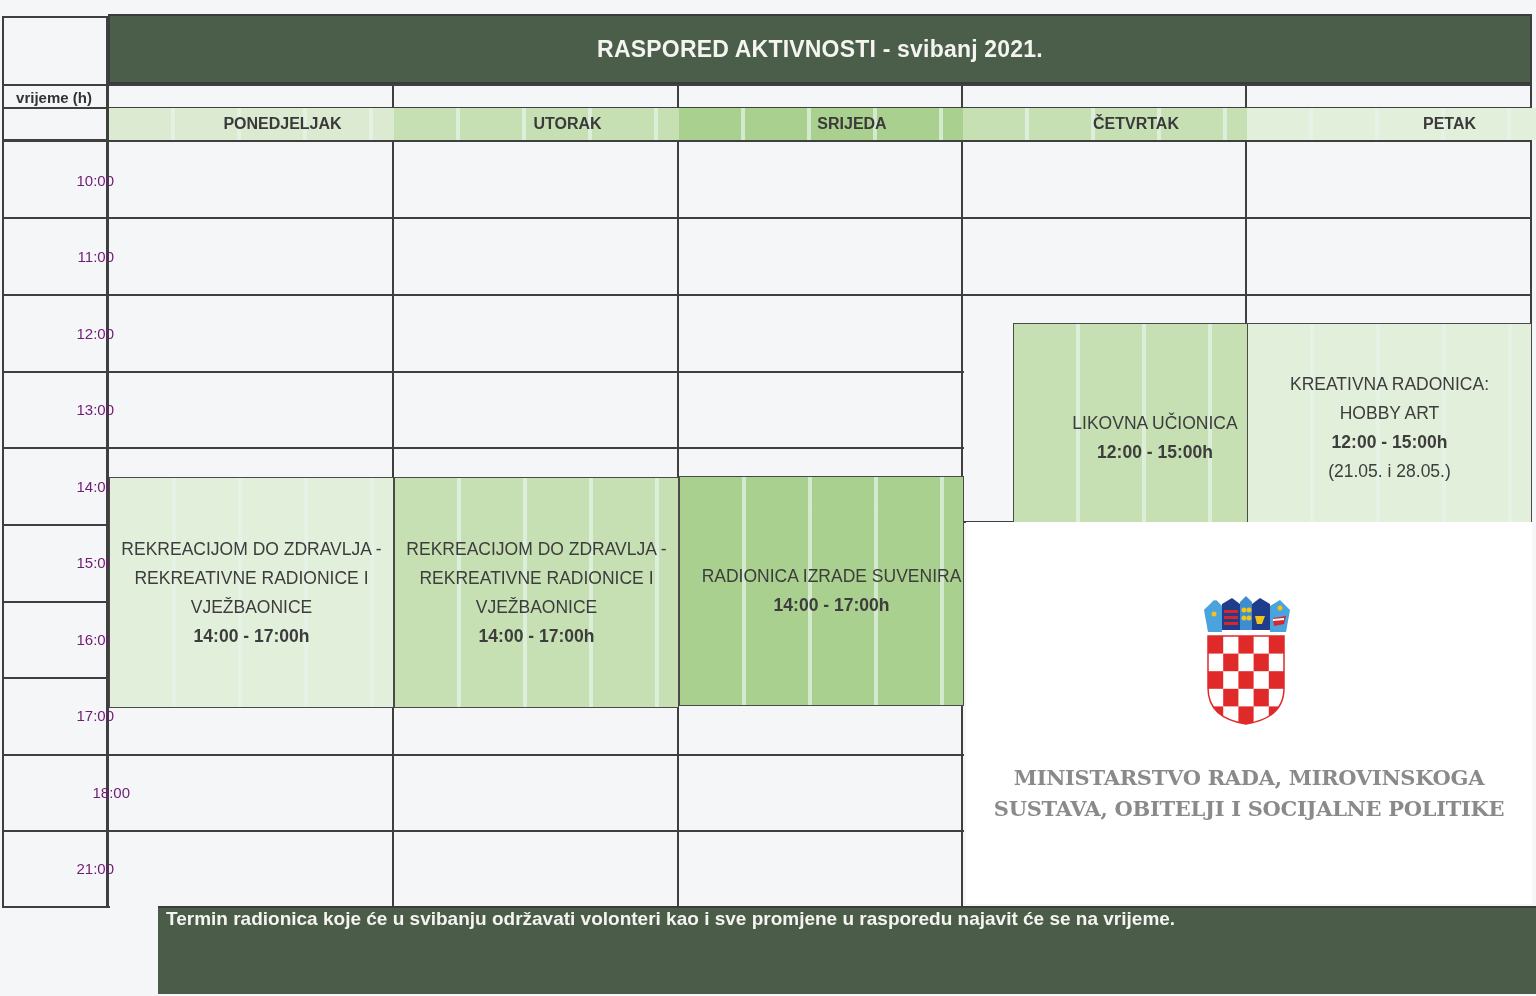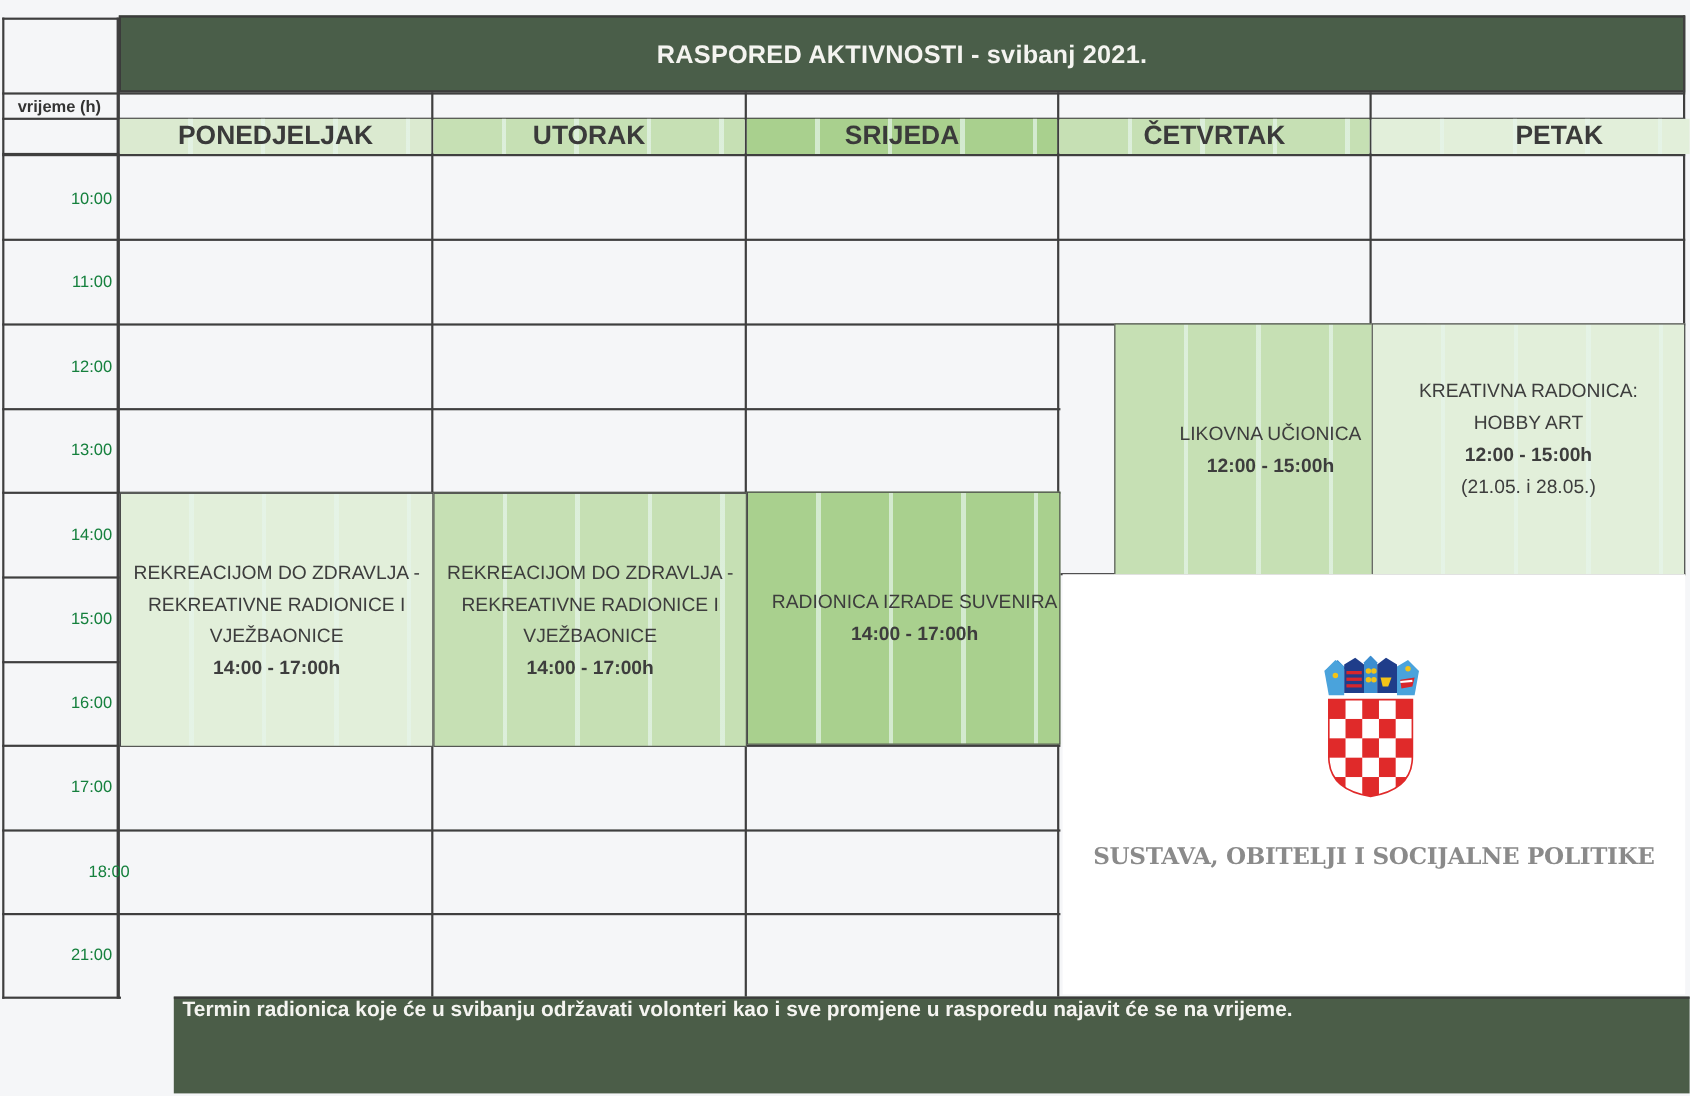--- a/index.html
+++ b/index.html
@@ -11,38 +11,39 @@
   }
   .abs { position:absolute; box-sizing:border-box; }
   .title-bar {
     left:108px; top:14px; width:1424px; height:70px;
     background:#4a5e49; border:2px solid #3b3b3b;
     display:flex; align-items:center; justify-content:center;
     color:#f4f4f0; font-size:23px; font-weight:bold; letter-spacing:0.2px;
   }
   .line { position:absolute; background:#3f3f3f; }
   .time-label {
-    position:absolute; left:4px; width:98px; text-align:right;
-    font-size:15px; color:#15803d;
+    position:absolute; left:16px; width:98px; text-align:right;
+    font-size:15px; color:#701a75;
   }
   .vrijeme {
     left:4px; top:86px; width:100px; height:22px;
     font-size:15px; font-weight:bold; color:#333;
     display:flex; align-items:center; justify-content:center;
   }
   .day-head {
     position:absolute; top:108px; height:32px;
     display:flex; align-items:center; justify-content:center;
-    font-weight:bold; font-size:24px; color:#3a3a3a;
+    font-weight:bold; font-size:16px; color:#3a3a3a;padding-left:32px;
   }
   .event {
     position:absolute; box-sizing:border-box;
     display:flex; flex-direction:column; align-items:center; justify-content:center;
     text-align:center; font-size:17.5px; line-height:29px; color:#3d3d3d;
     border:1px solid #4a4a4a;
+    margin-top:29px;
   }
   .event .time { font-weight:bold; }
   .stripes {
     background-image: repeating-linear-gradient(90deg, rgba(255,255,255,0) 0px, rgba(255,255,255,0) 62px, rgba(230,245,235,0.7) 62px, rgba(230,245,235,0.7) 66px);
   }
   .logo-box {
     left:966px; top:522px; width:566px; height:382px; background:#ffffff;
   }
   .ministry {
     position:absolute; left:0; right:0; top:240px; text-align:center;
@@ -191,19 +192,20 @@
           <rect x="51.6" y="92.8" width="15.2" height="17.6"></rect>
           <rect x="6" y="110.4" width="15.2" height="17.6"></rect>
           <rect x="36.4" y="110.4" width="15.2" height="17.6"></rect>
           <rect x="66.8" y="110.4" width="15.2" height="17.6"></rect>
         </g>
       </g>
       <path d="M6 40 L82 40 L82 92 Q82 122 44 128 Q6 122 6 92 Z" fill="none" stroke="#e02a2a" stroke-width="1.5"></path>
     </svg>
   </div>
   <div class="ministry">
+    <div>MINISTARSTVO RADA, MIROVINSKOGA</div>
     <div>SUSTAVA, OBITELJI I SOCIJALNE POLITIKE</div>
   </div>
 </div>
 
 <div class="abs footer">
   <span>Termin radionica koje će u svibanju održavati volonteri kao i sve promjene u rasporedu najavit će se na vrijeme.</span>
 </div>
 
 </body></html>

